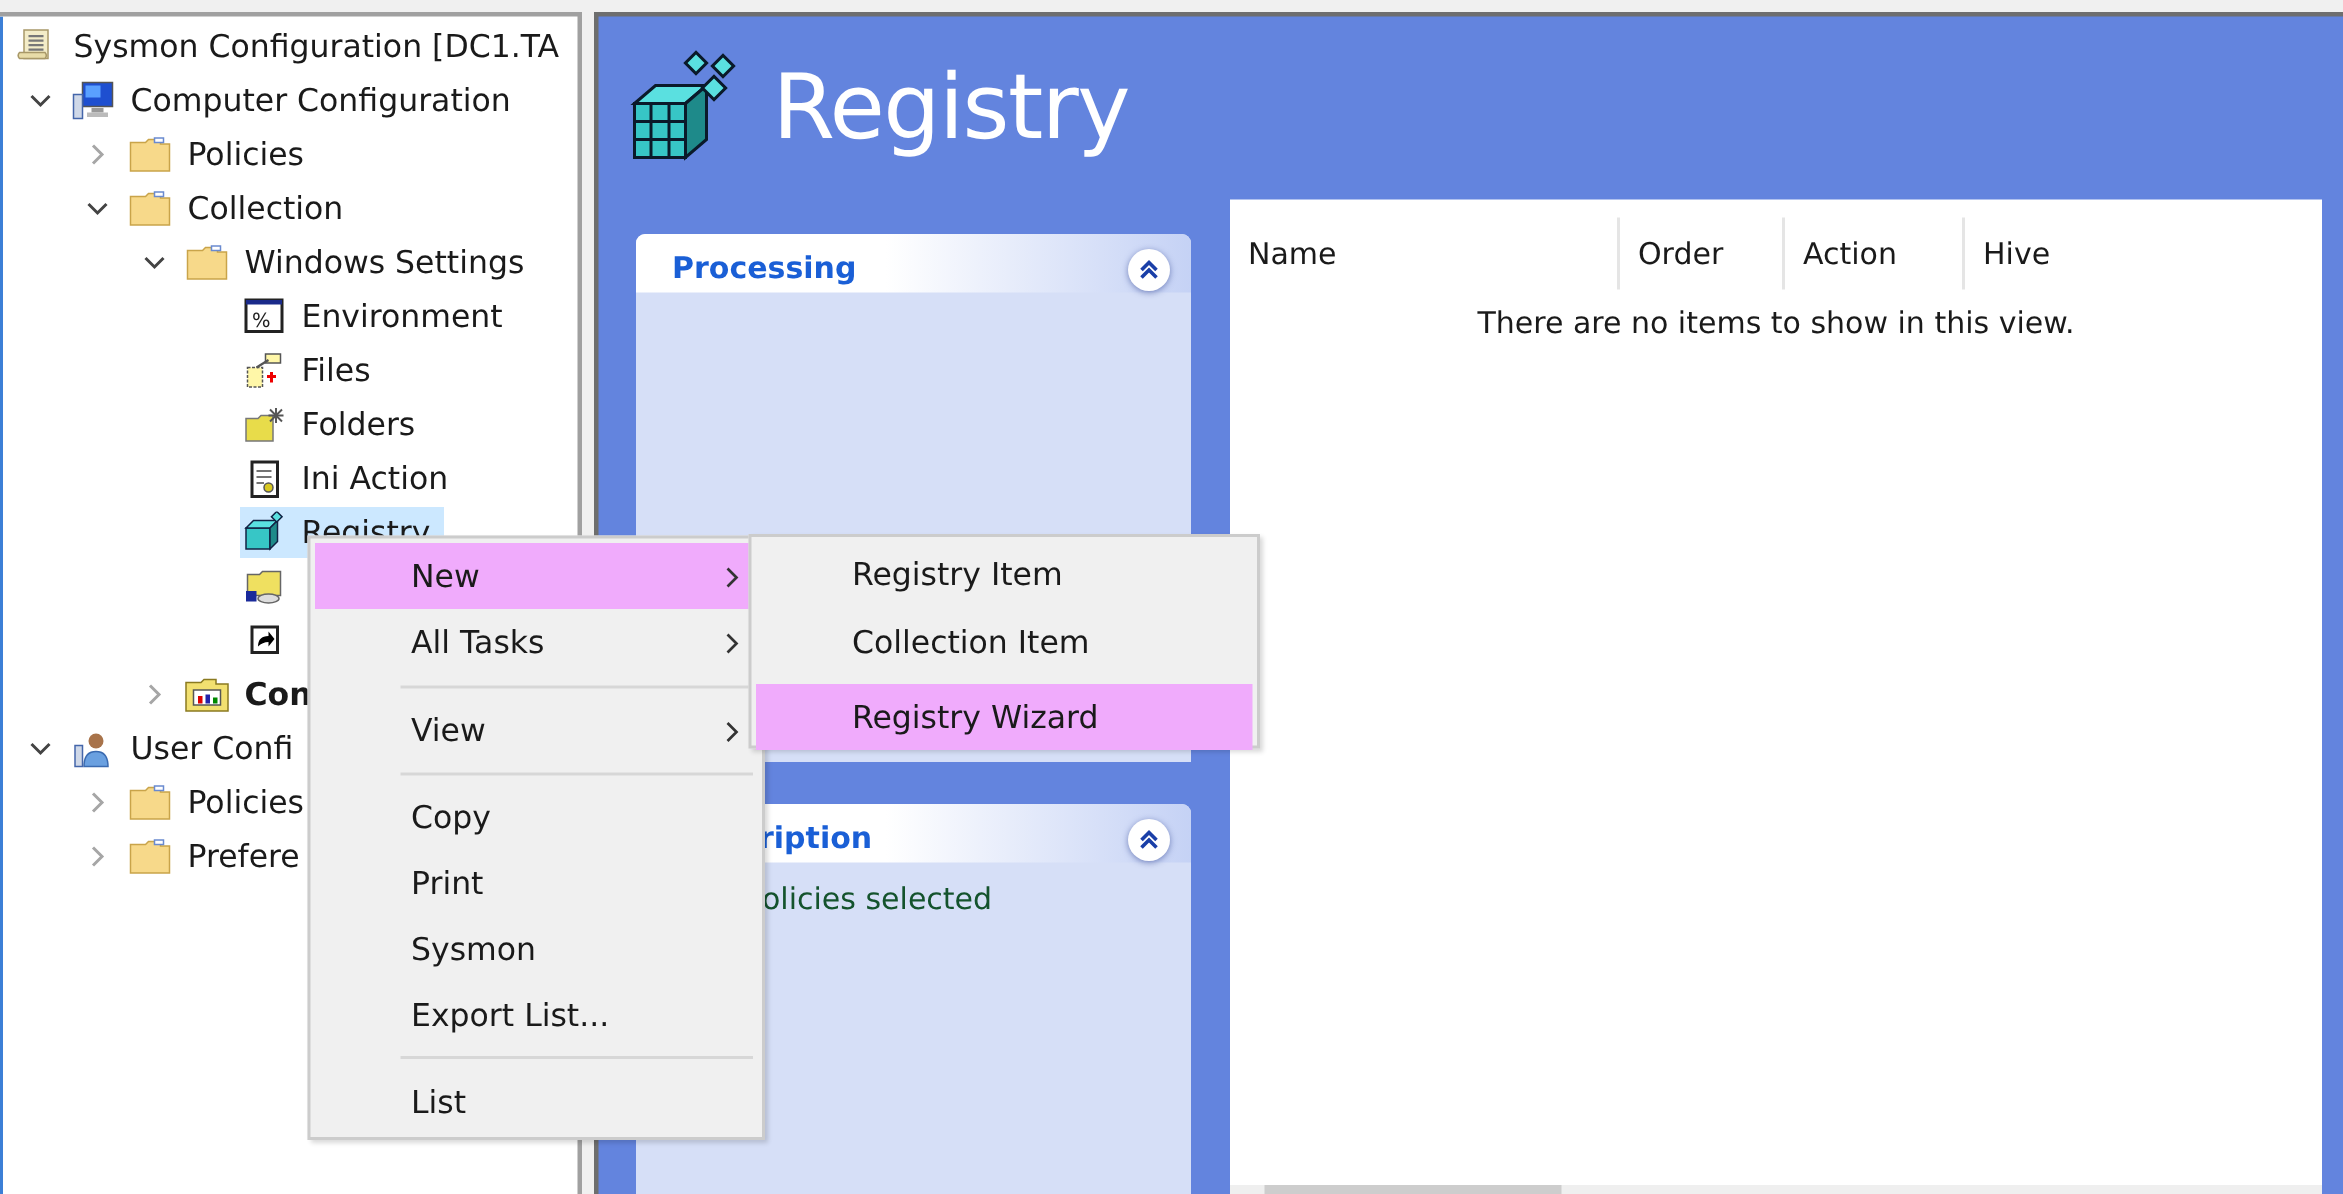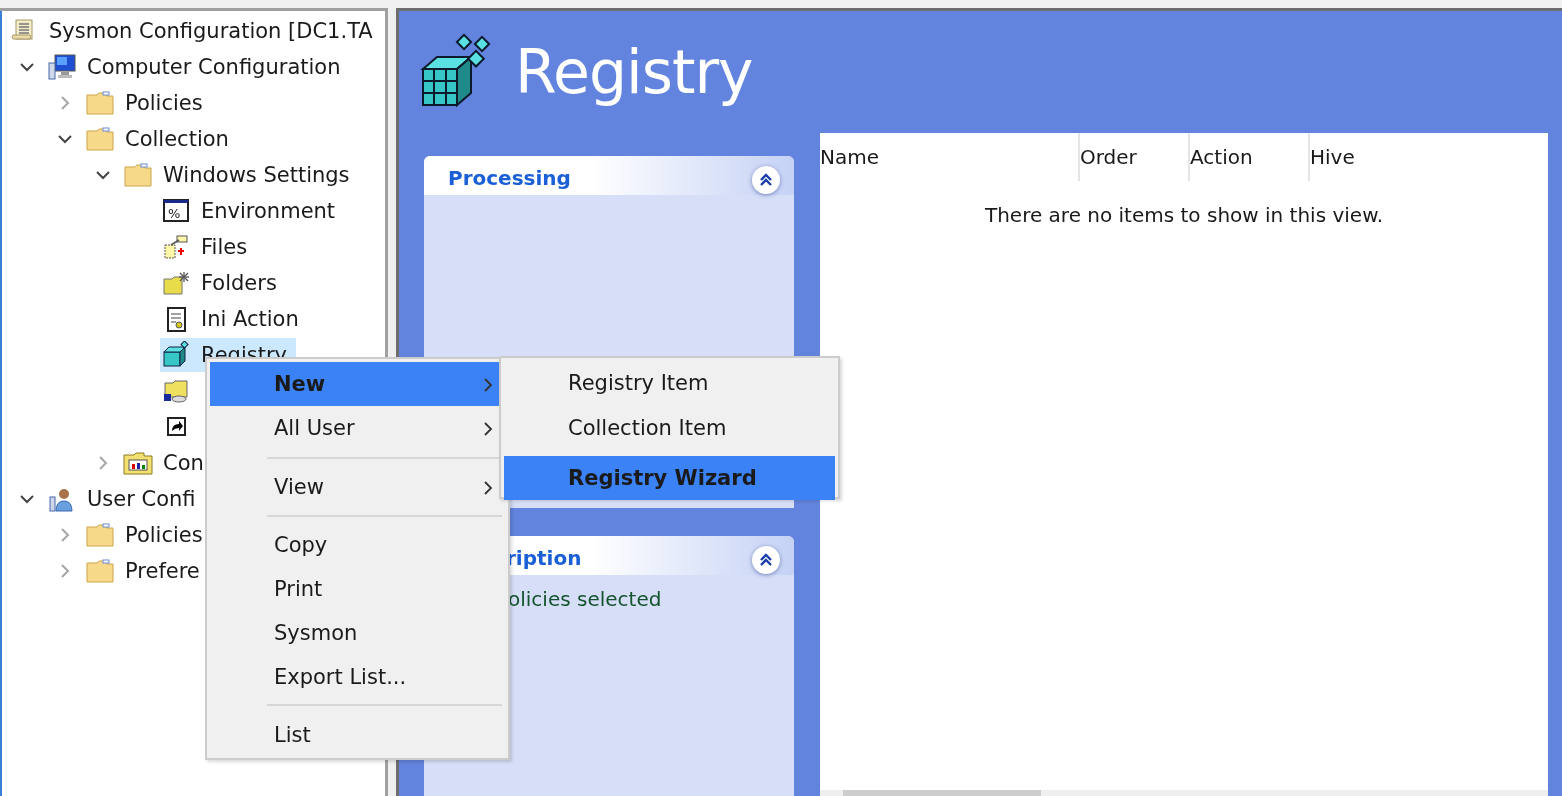--- a/index.html
+++ b/index.html
@@ -54,38 +54,38 @@
     background:#fff; box-shadow:0 1px 4px rgba(40,60,140,0.55);
     display:flex; align-items:center; justify-content:center;
   }
   .task-panel .body-text { padding:12px 24px; font-size:20px; color:#14532d; }
 
   .listview {
     position:absolute; left:421px; top:122px; right:14px; bottom:0; background:#fff;
   }
   .lv-head { position:absolute; left:0; top:0; right:0; height:48px; }
   .lv-col {
-    position:absolute; top:0; height:48px; display:flex; align-items:center; 
+    position:absolute; top:12px; height:48px; display:flex; align-items:center; padding-left:12px;
     font-size:20px; color:#1a1a1a; box-sizing:border-box; border-right:2px solid #e5e5e5;
   }
   .lv-empty { position:absolute; top:70px; left:0; right:0; text-align:center; font-size:20px; color:#1a1a1a; }
   .hscroll { position:absolute; left:0; right:0; bottom:0; height:6px; background:#efefef; }
   .hscroll .thumb { position:absolute; left:23px; width:198px; top:0; height:6px; background:#cdcdcd; }
 
   
   .menu {
     position:absolute; background:#f0f0f0; border:2px solid #cccccc; box-sizing:border-box;
     box-shadow:2px 2px 3px rgba(0,0,0,0.15);
   }
   .menu-item {
     position:absolute; left:3px; right:3px; height:44px; display:flex; align-items:center;
     font-size:21px; color:#1a1a1a;
   }
   .menu-item .mlbl { margin-left:64px; }
-  .menu-item.hl { background:#3b82f6;font-weight:bold; }
+  .menu-item.hl { background:#f0abfc; }
   .menu-item .arrow { position:absolute; right:12px; top:12px; }
   .menu-sep { position:absolute; left:60px; right:6px; height:2px; background:#d7d7d7; }
   .submenu .menu-item .mlbl { margin-left:64px; }
 </style>
 </head>
 <body>
 
 <div class="tree">
   <div class="leftstrip"></div>
 
@@ -247,21 +247,21 @@
 
   <div class="tree-row" style="left:160px; top:399px;">
     <span class="ico">
       <svg width="30" height="28" viewBox="0 0 30 28">
           <rect x="7" y="5" width="17" height="17" fill="#fff" stroke="#222" stroke-width="2"></rect>
           <path d="M11 18 q0 -7 7 -7 l0 -3 l4 5 l-4 5 l0 -3 q-4 0 -7 3z" fill="#000"></path>
         </svg>
     </span>
   </div>
 
-  <div class="tree-row" style="left:90px; top:435px;">
+  <div class="tree-row" style="left:90px; top:435px;font-weight:bold;">
     <span class="chev">
         <svg width="10" height="16">
           <path d="M2 2 L8 8 L2 14" fill="none" stroke="#a6a6a6" stroke-width="2"></path>
         </svg>
       </span>
     <span class="ico">
       <svg width="32" height="26" viewBox="0 0 32 26">
           <path d="M2 5 h10 l2 -2 h8 v3 h8 v18 h-28z" fill="#f2e070" stroke="#8a7a20"></path>
           <rect x="7" y="10" width="18" height="10" fill="#fff" stroke="#555"></rect>
           <rect x="10" y="14" width="3" height="5" fill="#d00"></rect>
@@ -373,21 +373,21 @@
 </div>
 
 <div class="menu" style="left:205px; top:357px; width:305px; height:403px;">
   <div class="menu-item hl" style="top:3px;">
     <span class="mlbl">New</span>
     <span class="arrow"><svg width="10" height="16">
           <path d="M2 2 L8 8 L2 14" fill="none" stroke="#333" stroke-width="1.8"></path>
         </svg></span>
   </div>
   <div class="menu-item" style="top:47px;">
-    <span class="mlbl">All User</span>
+    <span class="mlbl">All Tasks</span>
     <span class="arrow"><svg width="10" height="16">
           <path d="M2 2 L8 8 L2 14" fill="none" stroke="#333" stroke-width="1.8"></path>
         </svg></span>
   </div>
   <div class="menu-sep" style="top:98px;"></div>
   <div class="menu-item" style="top:106px;">
     <span class="mlbl">View</span>
     <span class="arrow"><svg width="10" height="16">
           <path d="M2 2 L8 8 L2 14" fill="none" stroke="#333" stroke-width="1.8"></path>
         </svg></span>

